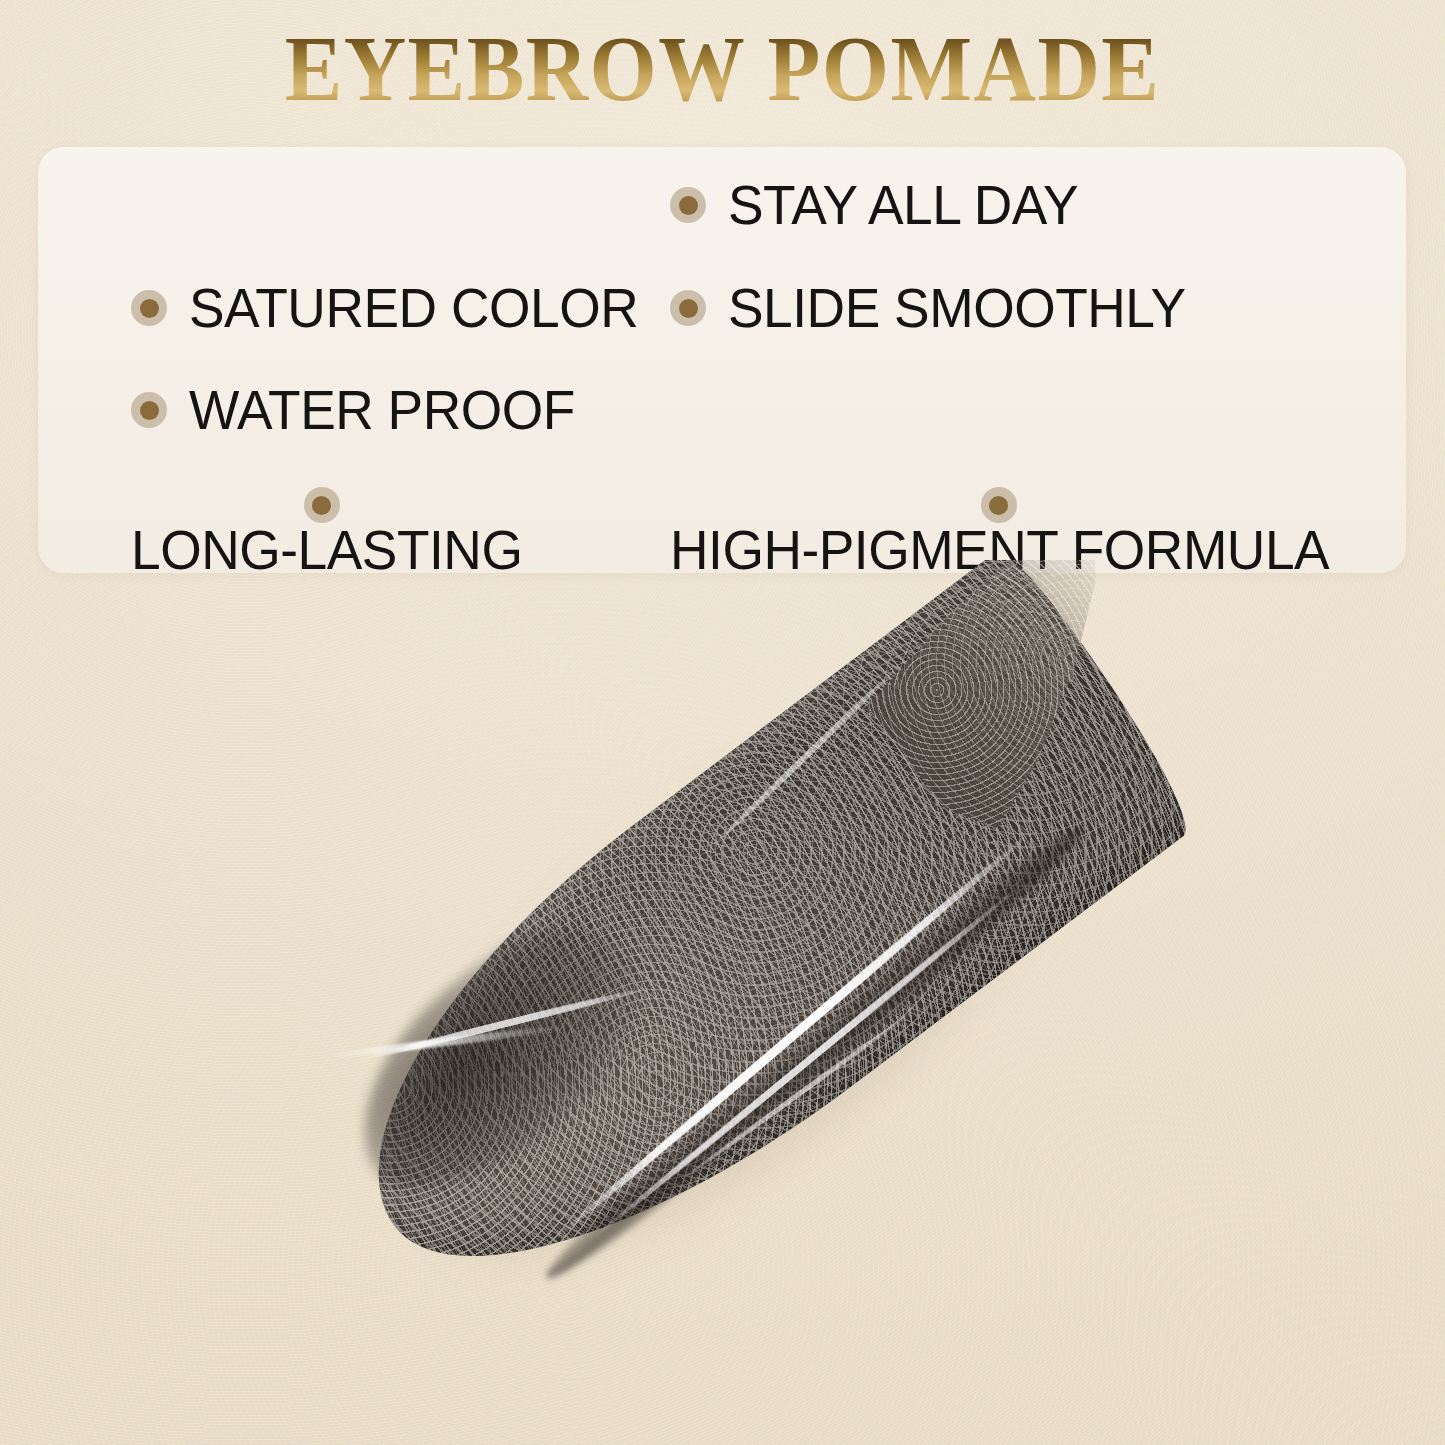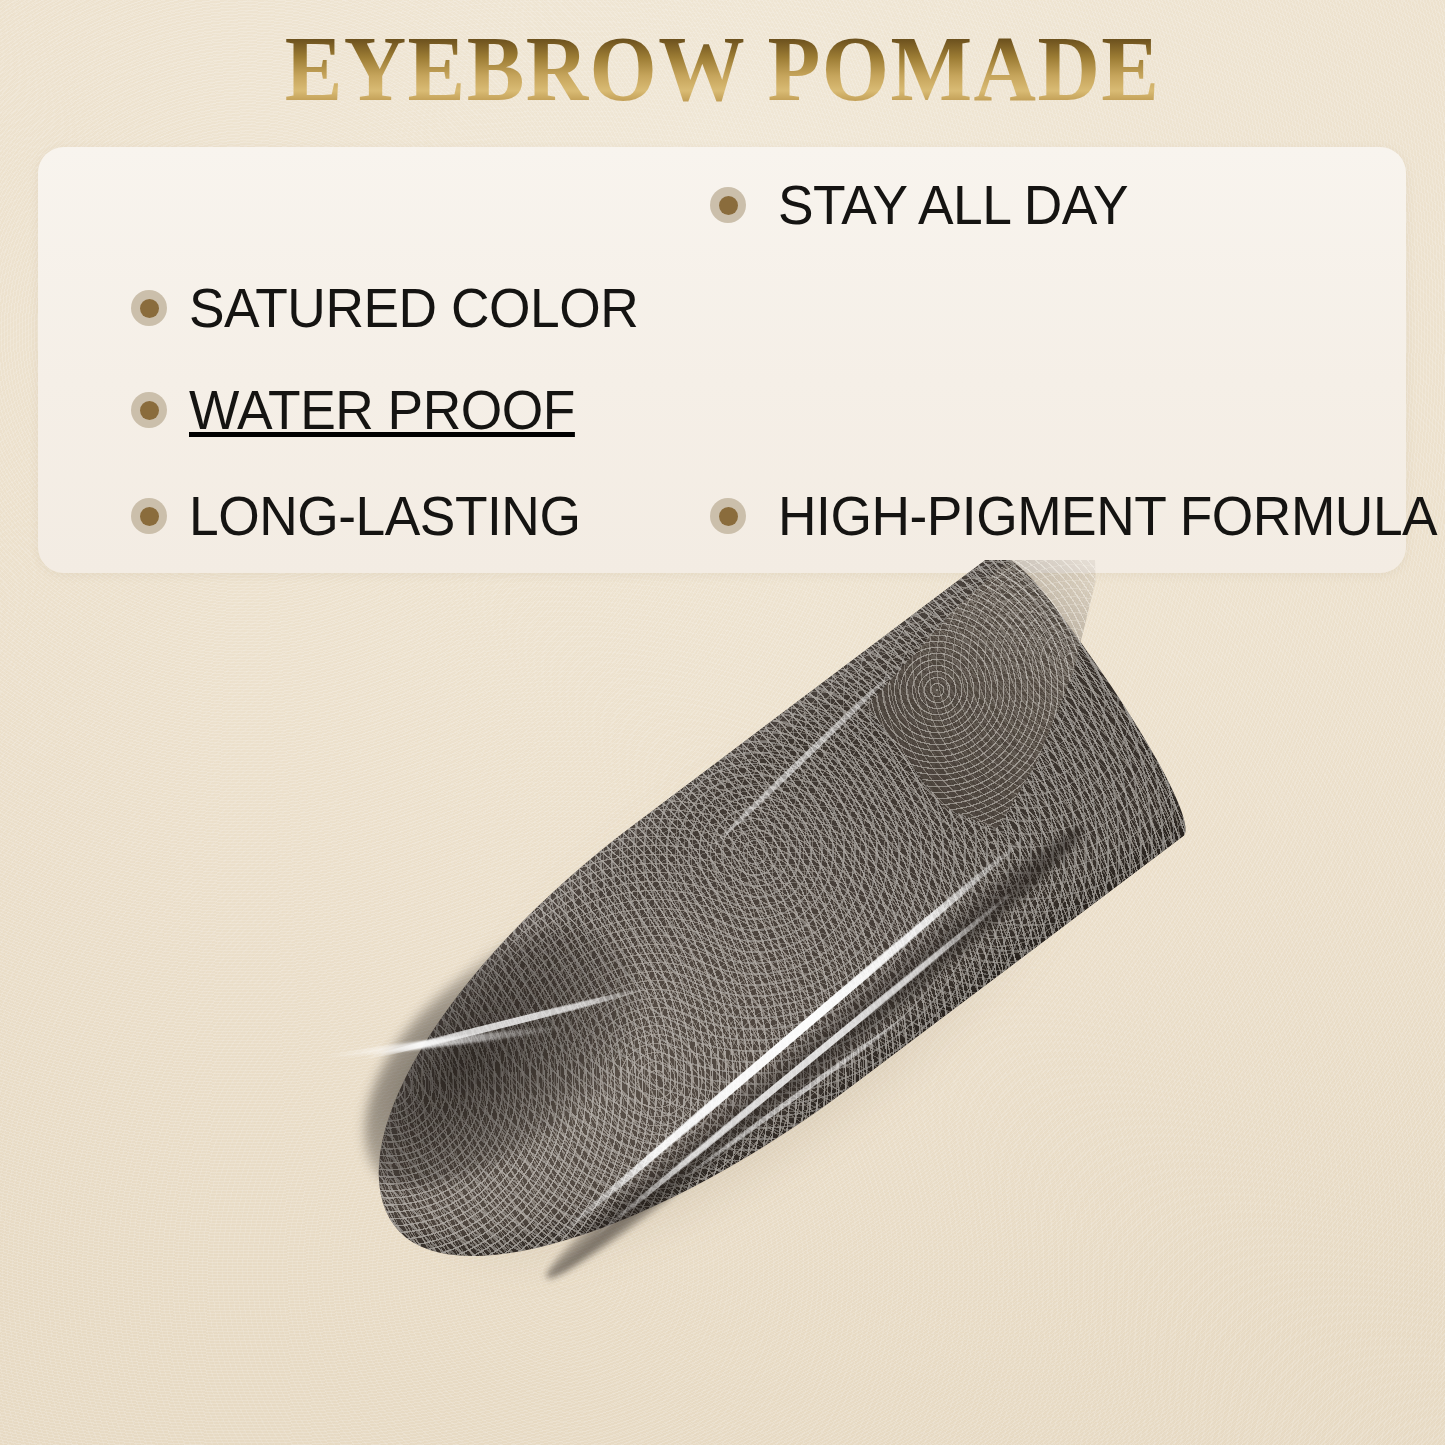--- a/index.html
+++ b/index.html
@@ -60,25 +60,25 @@
     border-radius:26px;
     box-shadow:0 2px 10px rgba(150,125,90,.10);
   }
   .feat-grid{
     position:absolute;inset:0;
   }
   .feat-row{
     position:absolute;display:flex;align-items:center;height:58px;
   }
   .col-l{left:93px;}
-  .col-r{left:672px;gap:10px;}
+  .col-r{left:632px;}
   .r1{top:29px;}
   .r2{top:132px;text-align:center;}
-  .r3{top:234px;text-decoration:underline;}
-  .r4{top:340px;}
+  .r3{top:234px;}
+  .r4{top:340px;flex-direction:column;}
 
   .bullet{
     flex:0 0 auto;
     width:36px;height:36px;border-radius:50%;
     background:#cbbfab;
     display:flex;align-items:center;justify-content:center;
     margin-right:22px;
   }
   .bullet i{
     display:block;width:19px;height:19px;border-radius:50%;
@@ -227,20 +227,26 @@
         <span class="feat-label">LONG-LASTING</span>
       </div>
 
       <div class="feat-row col-r r1">
         <span class="bullet">
             <i></i>
           </span>
         <span class="feat-label">STAY ALL DAY</span>
       </div>
 
+      <div class="feat-row col-r r2">
+        <span class="bullet">
+            <i></i>
+          </span>
+        <span class="feat-label">SLIDE SMOOTHLY</span>
+      </div>
 
 
       <div class="feat-row col-r r4">
         <span class="bullet">
             <i></i>
           </span>
         <span class="feat-label">HIGH-PIGMENT FORMULA</span>
       </div>
 
     </div>

